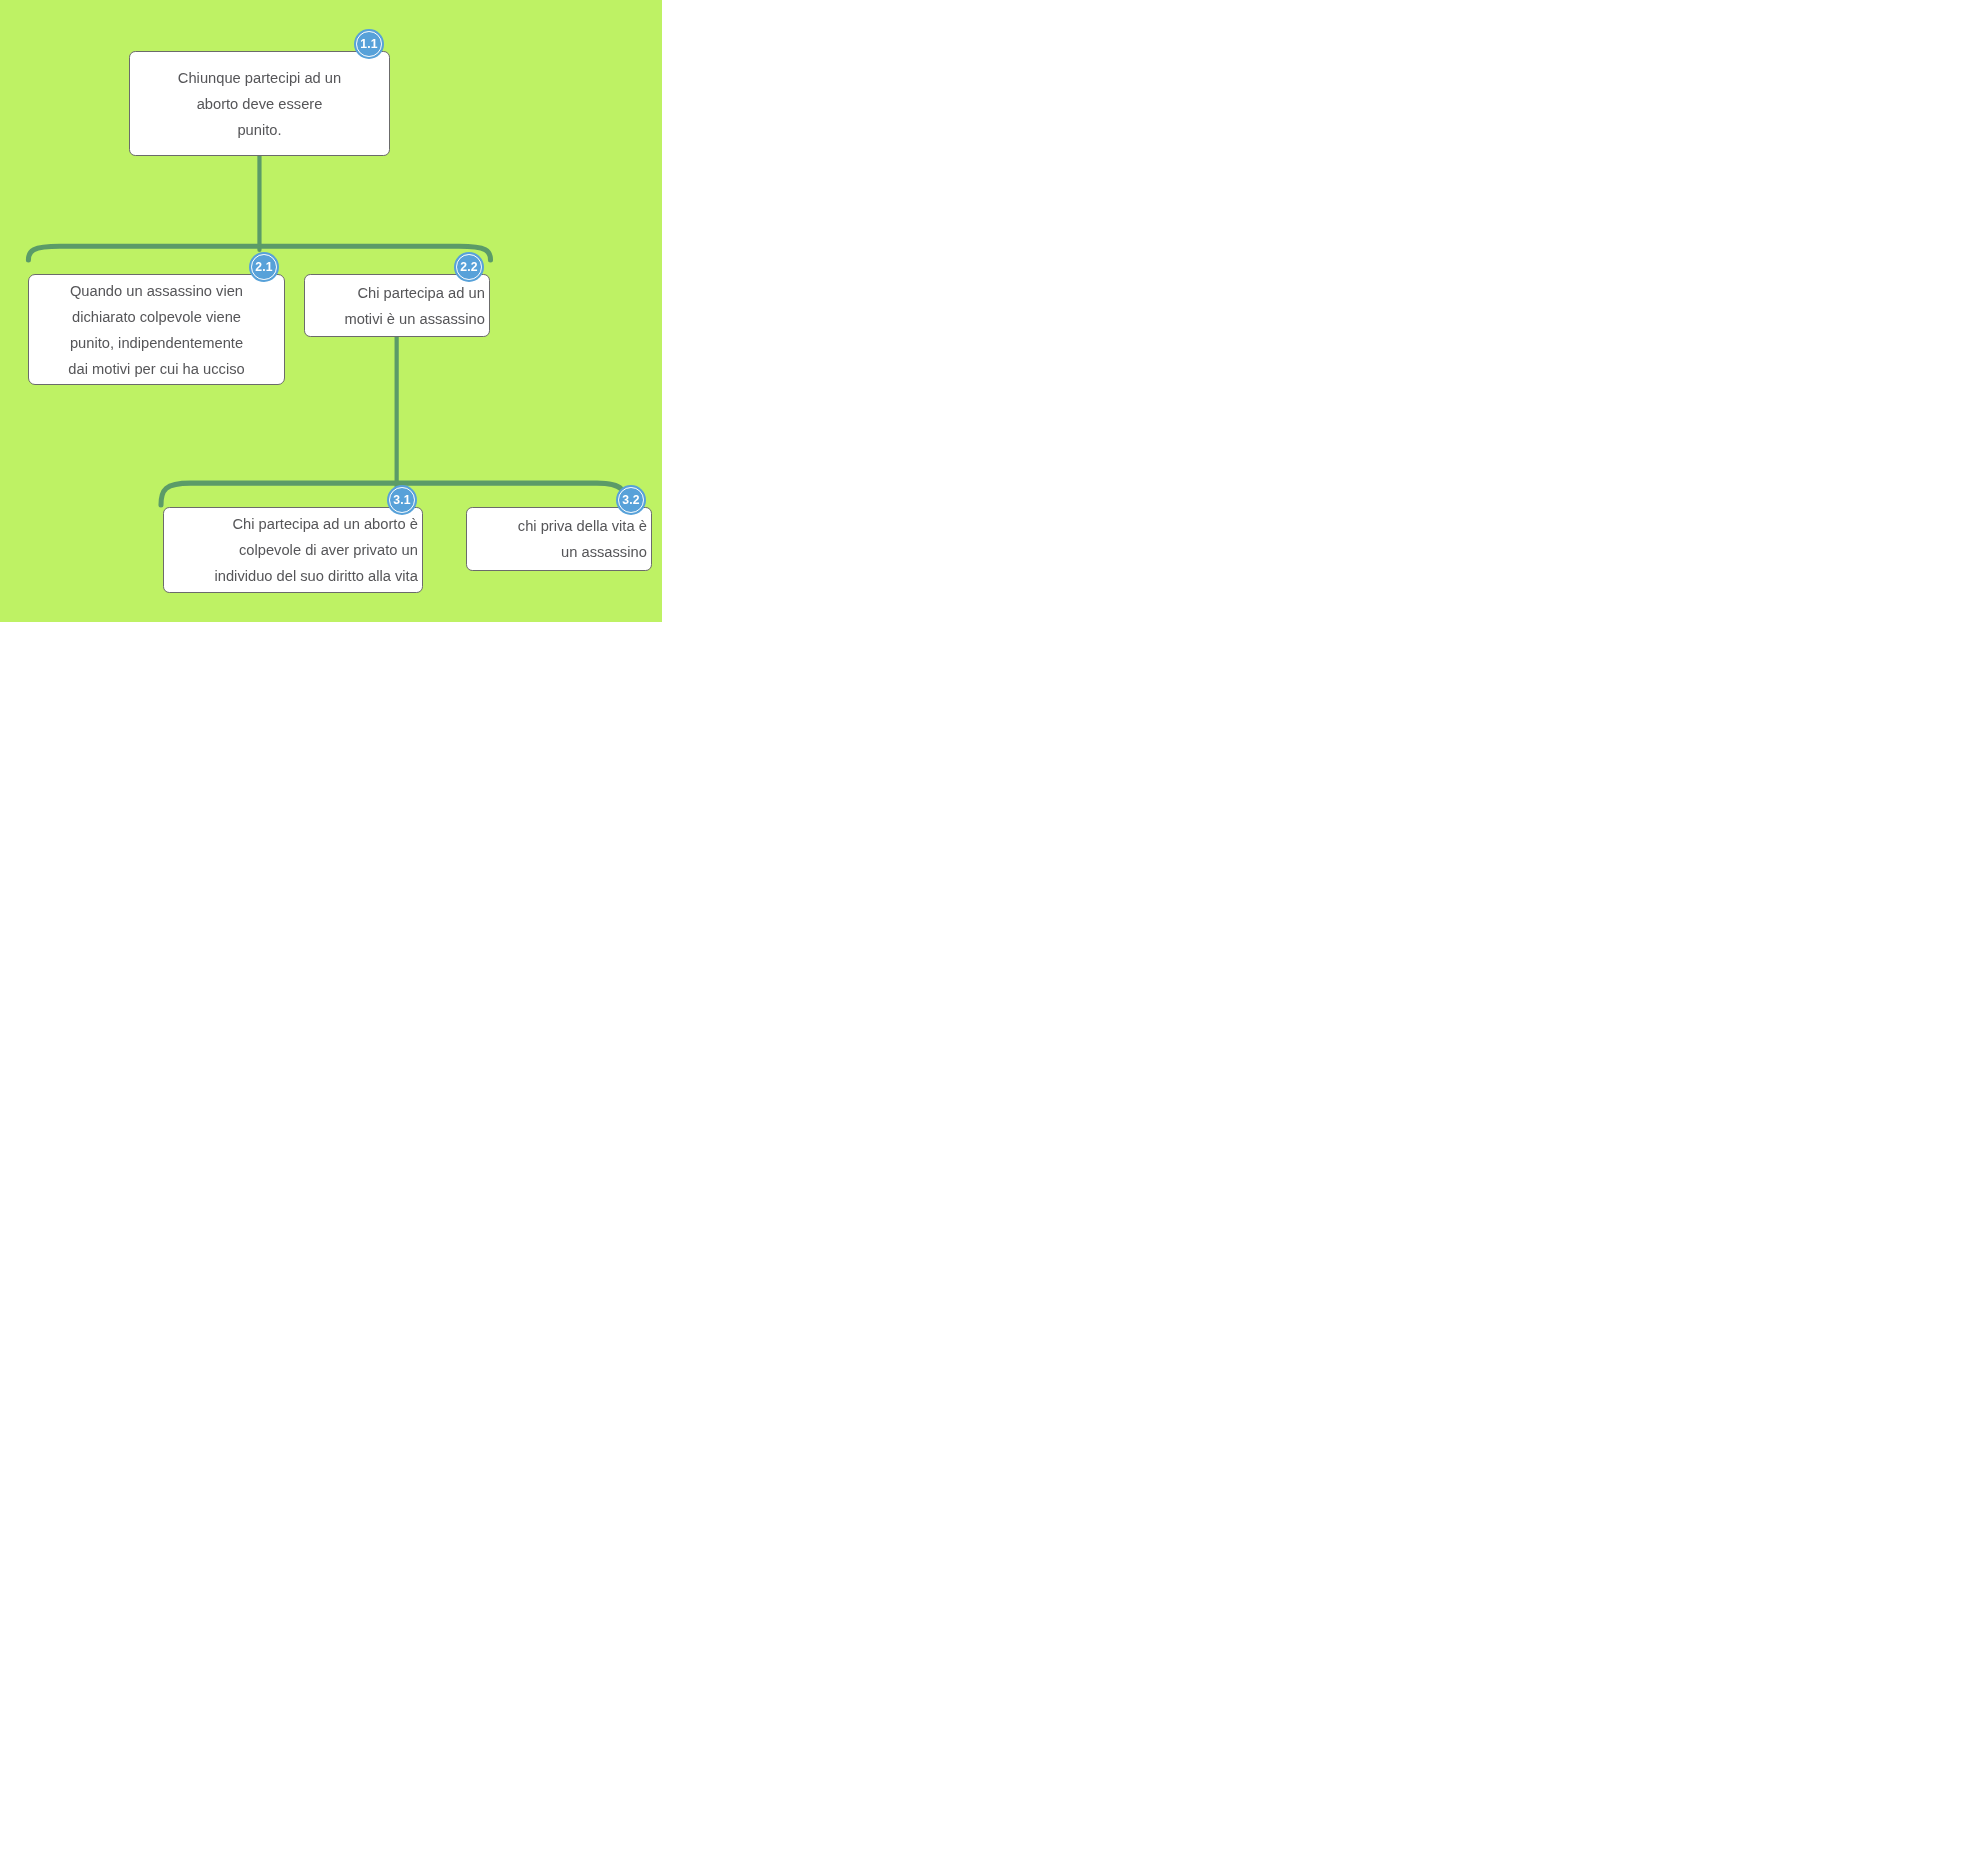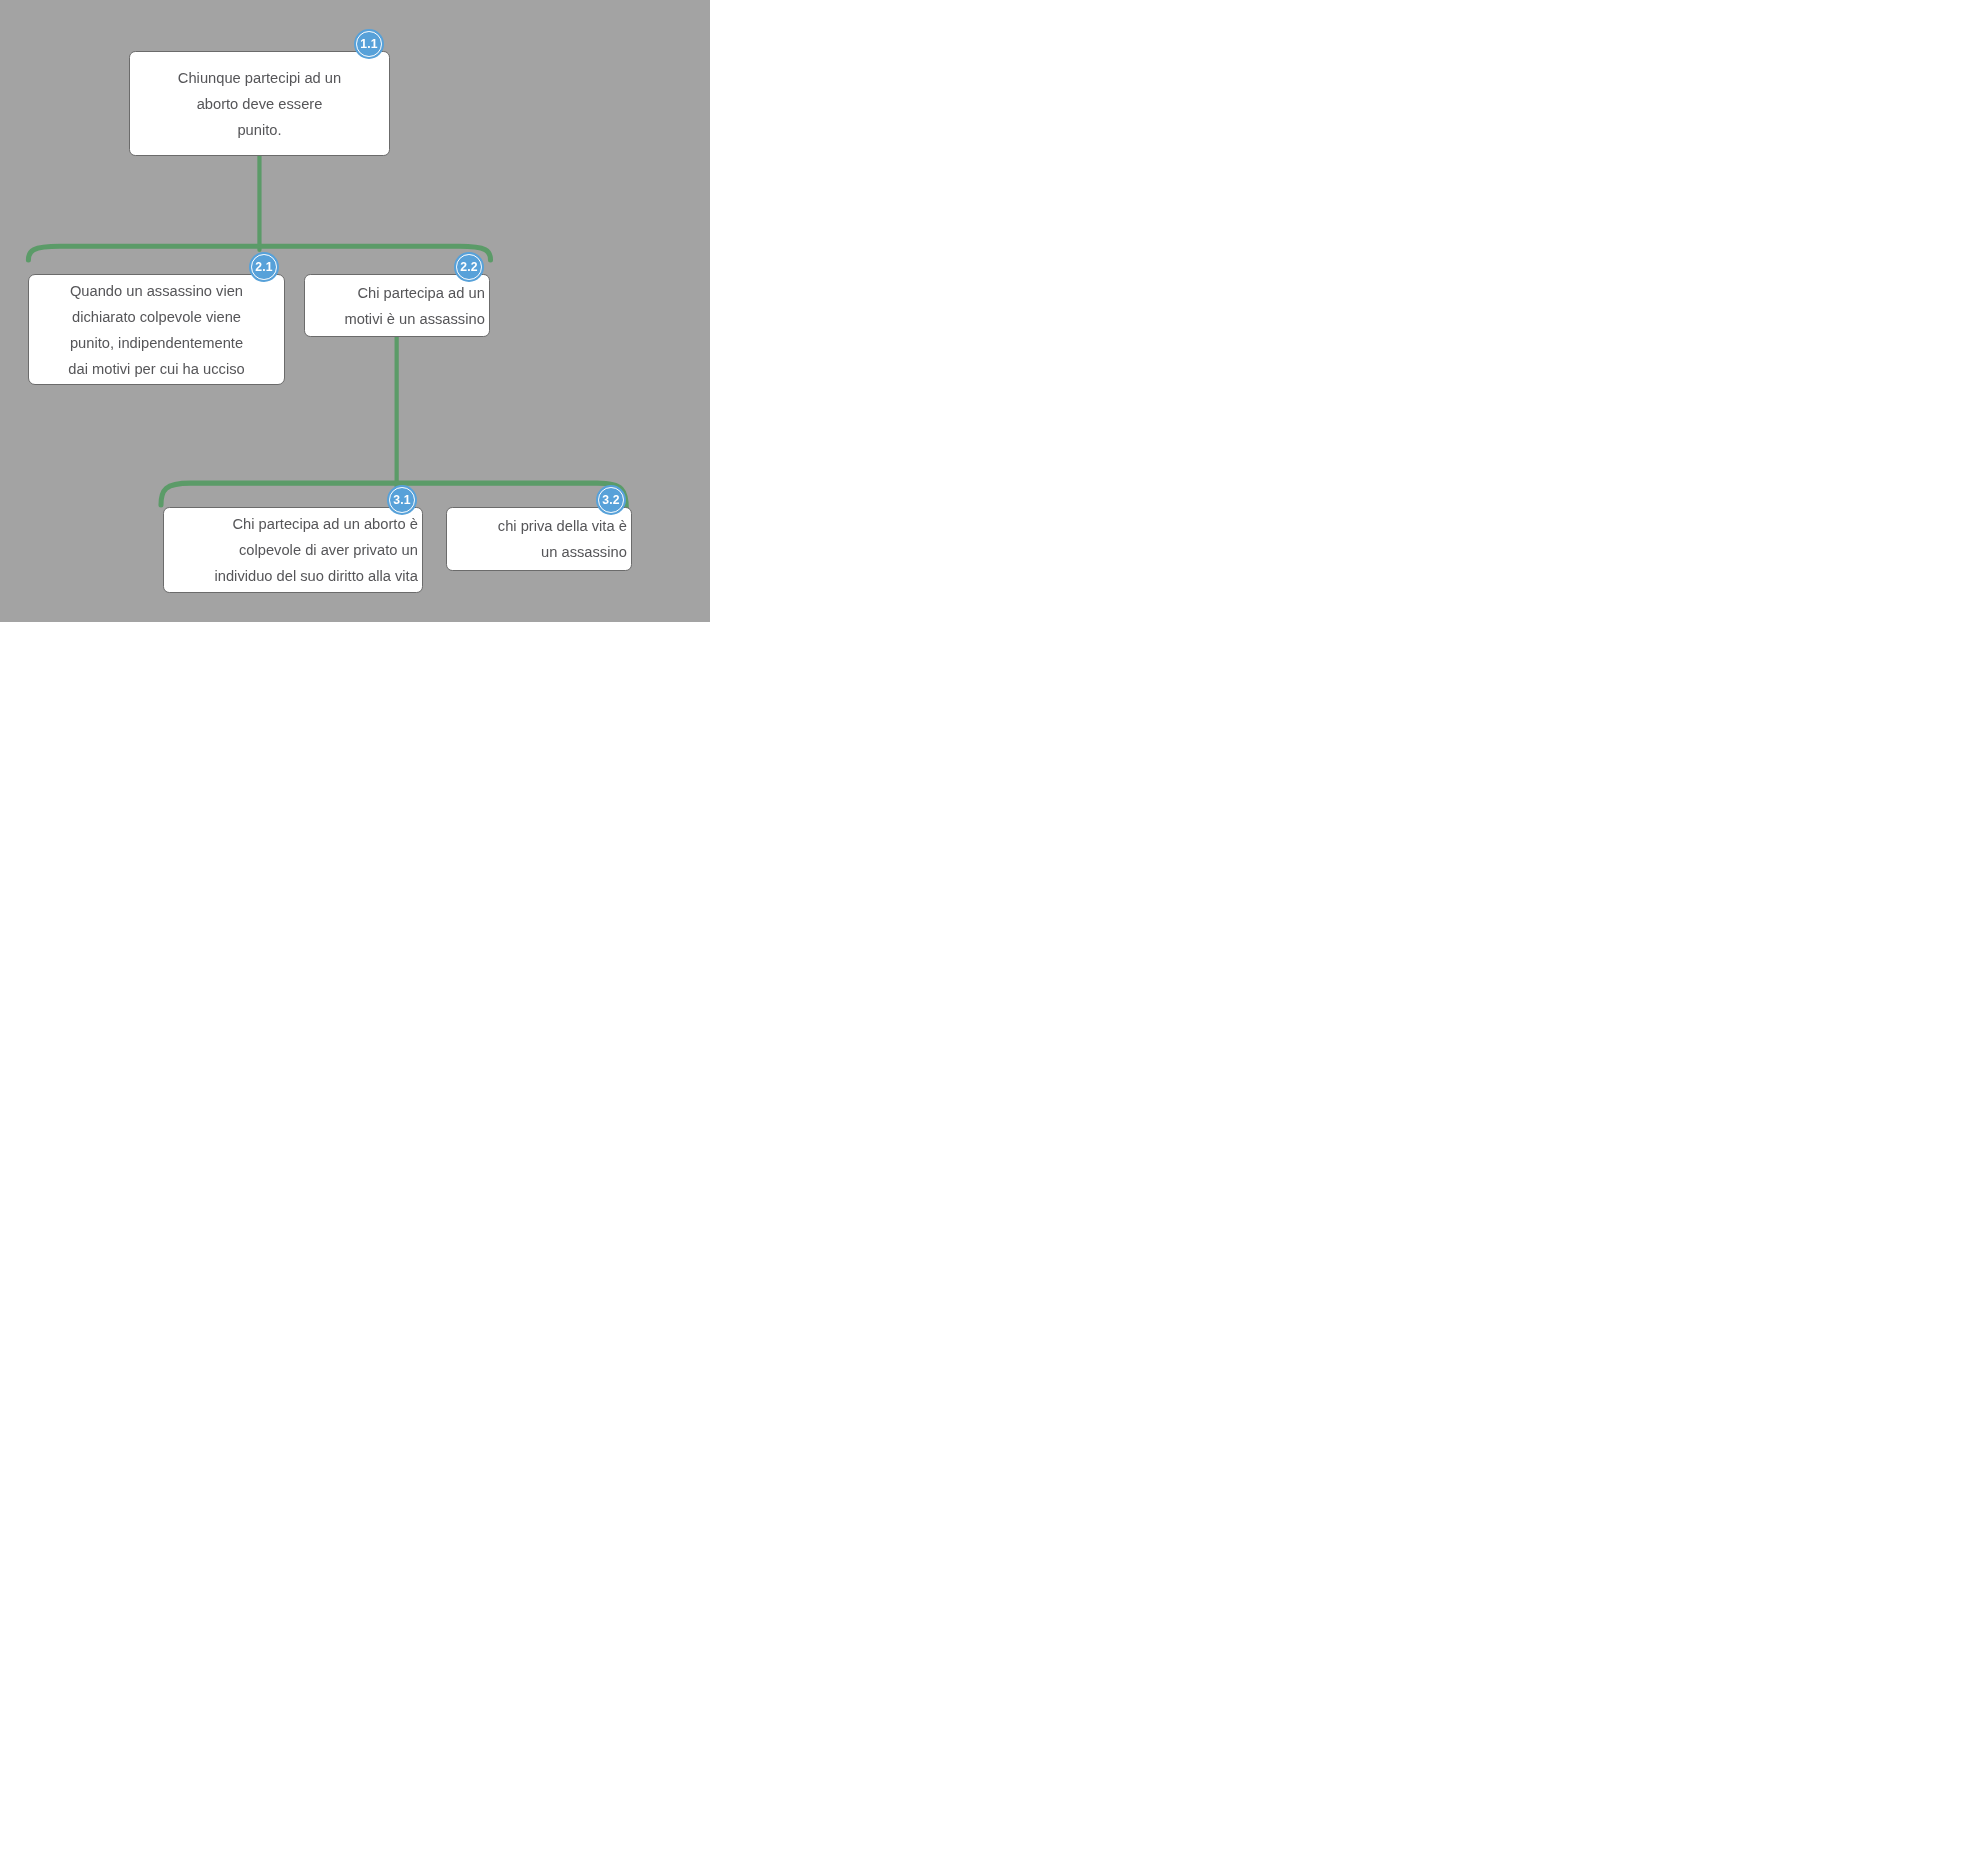--- a/index.html
+++ b/index.html
@@ -4,24 +4,23 @@
 <style>
   html, body {
     margin: 0;
     padding: 0;
     background: #ffffff;
   }
   .canvas {
     position: relative;
     width: 662px;
     height: 622px;
-    background: #a3a3a3;
+    background: #bef264;
     font-family: "Liberation Sans", sans-serif;
     overflow: hidden;
-    padding-left: 48px;
   }
   .connectors {
     position: absolute;
     left: 0; top: 0;
     width: 662px;
     height: 622px;
     pointer-events: none;
   }
   .conn {
     fill: none;
@@ -129,21 +128,21 @@
     <div class="badge">
       <span class="badge-label">3.1</span>
     </div>
     <div class="text">
       <span class="ln">Chi partecipa ad un aborto è</span>
       <span class="ln">colpevole di aver privato un</span>
       <span class="ln">individuo del suo diritto alla vita</span>
     </div>
   </div>
 
-  <div class="node left" style="left:446px; top:507px; width:186px; height:64px;">
+  <div class="node left" style="left:466px; top:507px; width:186px; height:64px;">
     <div class="badge">
       <span class="badge-label">3.2</span>
     </div>
     <div class="text">
       <span class="ln">chi priva della vita è</span>
       <span class="ln">un assassino</span>
     </div>
   </div>
 
 </div>

